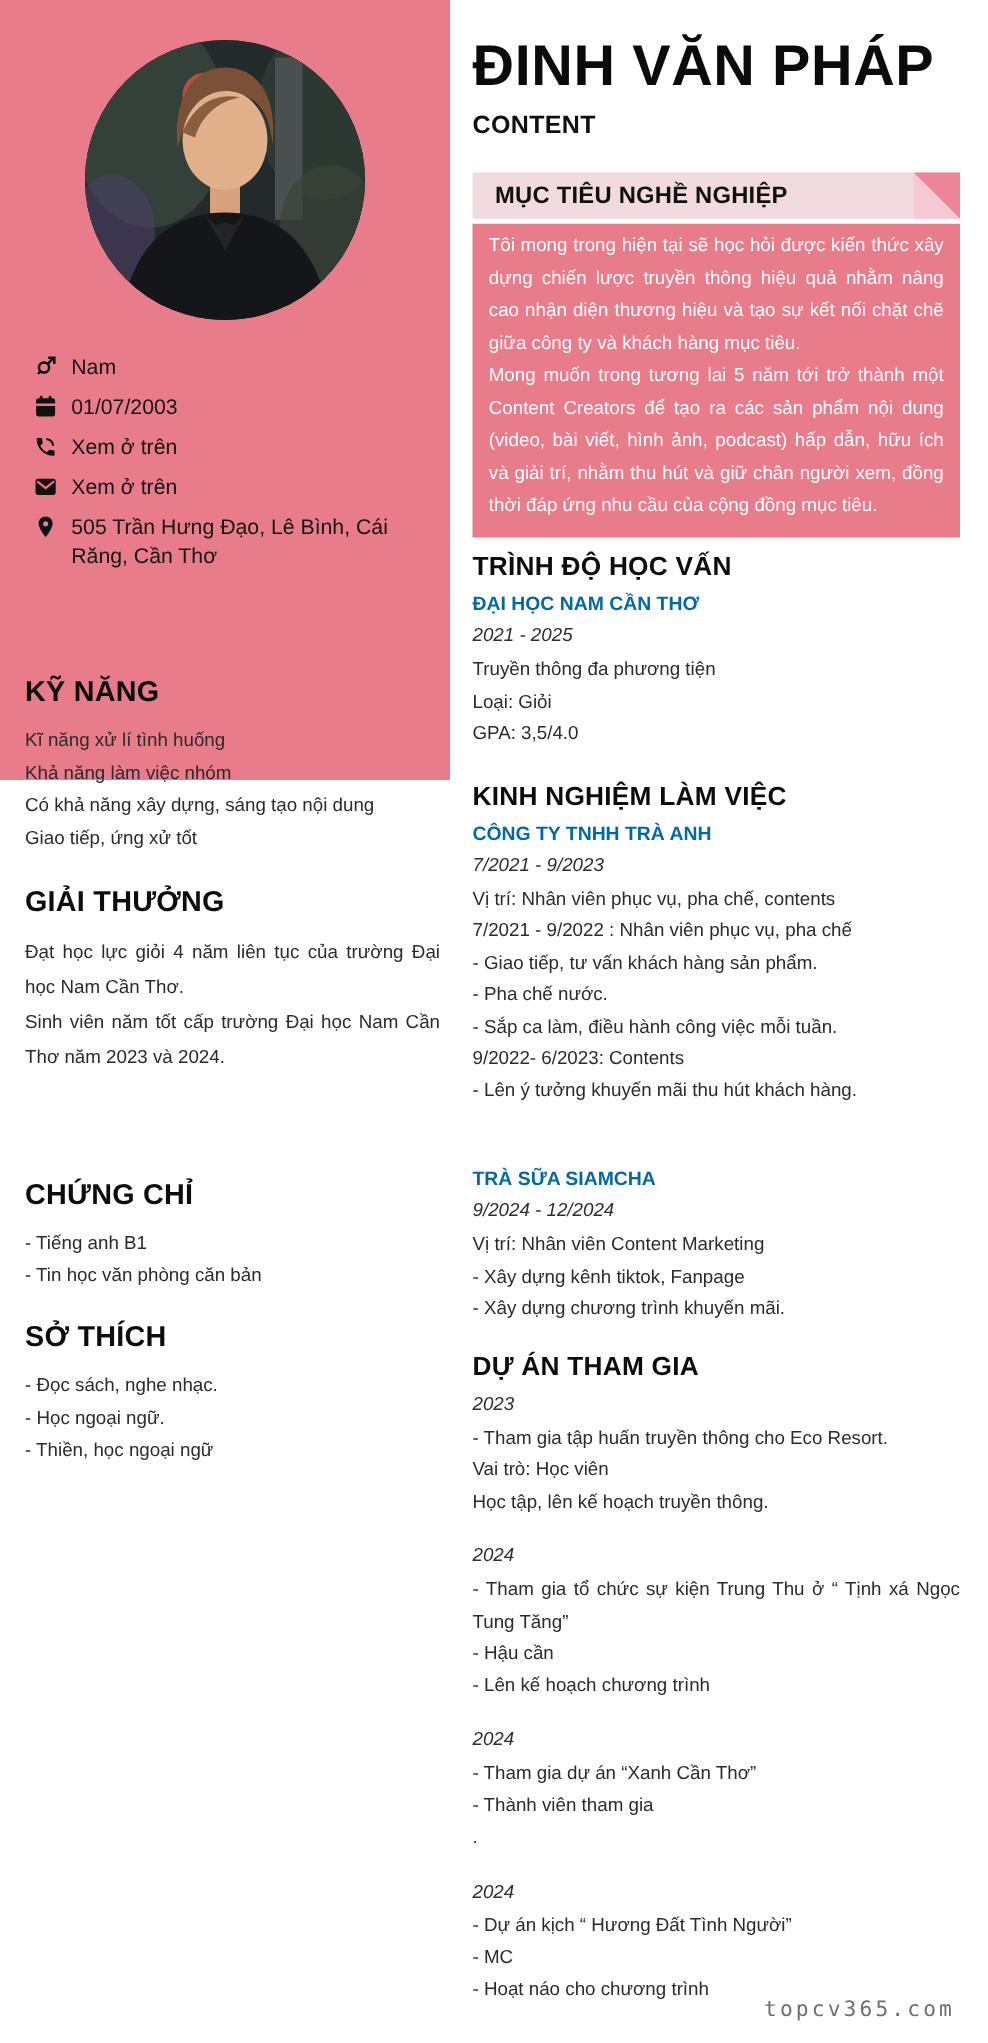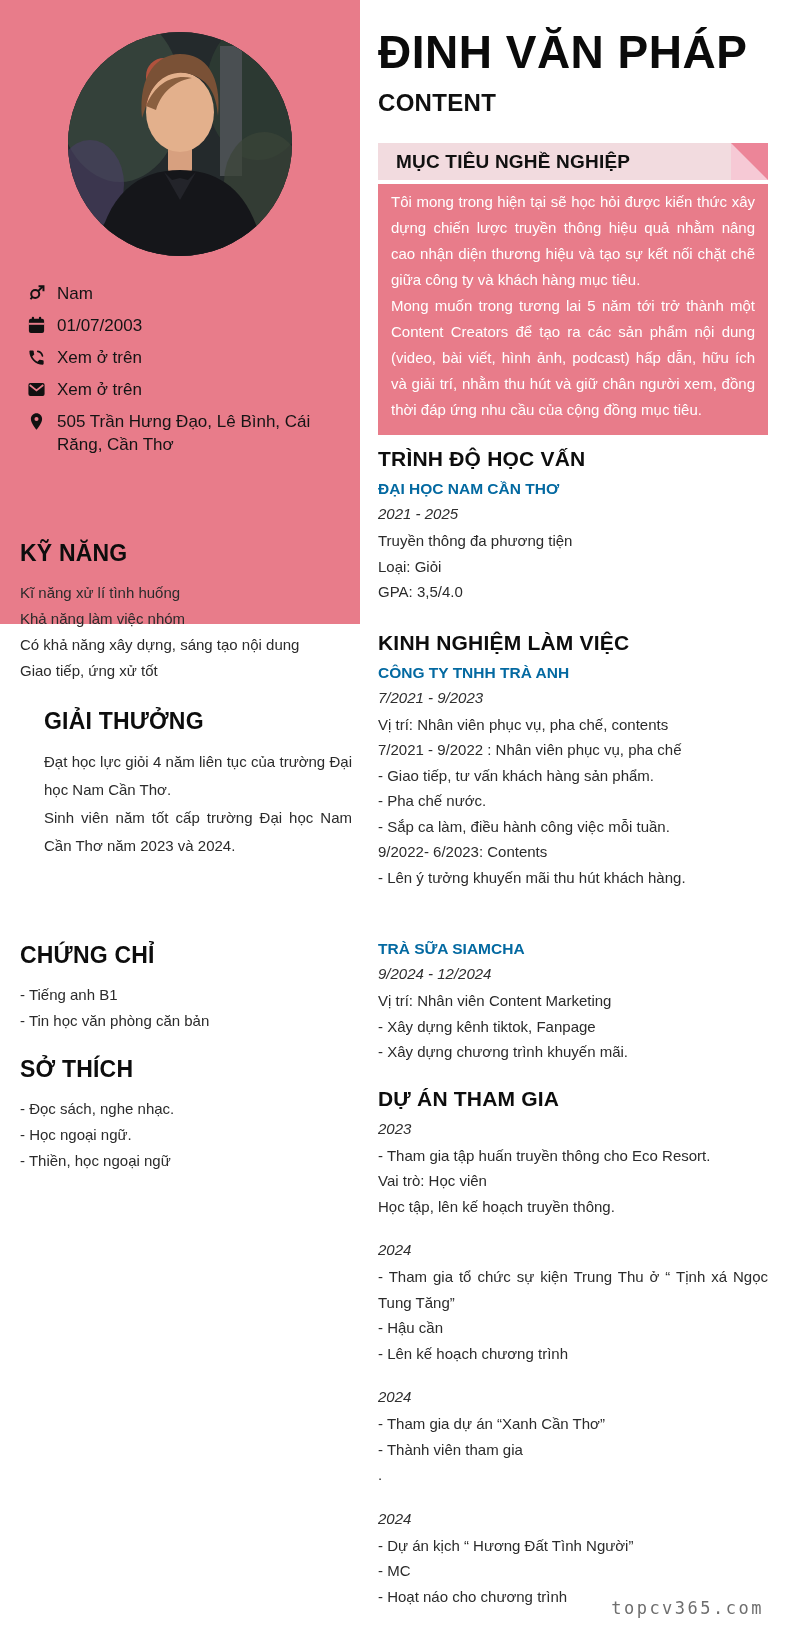--- a/index.html
+++ b/index.html
@@ -23,29 +23,29 @@
   .info-item{display:flex;align-items:flex-start;gap:11px;margin-bottom:9px;font-size:17px;line-height:23px;color:#141414;}
   .info-icon{width:19px;height:19px;flex:0 0 19px;margin-top:2px;}
   .info-icon svg{display:block;width:100%;height:100%;}
   .info-text{max-width:272px;}
 
   
   .left-sections{position:absolute;left:20px;top:484px;width:332px;}
   .left-section .left-title{font-size:23px;font-weight:bold;color:#0d0d0d;margin-bottom:13px;letter-spacing:0.2px;}
   .left-section .line{font-size:15px;line-height:26px;color:var(--body-ink);}
   .left-section-0{margin-top:56px;}
-  .left-section-1{margin-top:24px;margin-left:24px;}
+  .left-section-1{margin-top:24px;}
   .left-section-1 .line{line-height:28px;text-align:justify;}
   .left-section-2{margin-top:82px;}
   .left-section-3{margin-top:22px;}
 
   
   .main{position:absolute;left:378px;top:0;width:390px;}
   .name{font-family:"Liberation Sans","DejaVu Sans",sans-serif;font-size:46px;line-height:52px;font-weight:bold;color:#0b0b0b;margin-top:26px;letter-spacing:0.5px;}
-  .subtitle{font-size:24px;font-weight:bold;color:#101010;margin-top:11px;letter-spacing:0.3px;}
+  .subtitle{font-size:20px;font-weight:bold;color:#101010;margin-top:11px;letter-spacing:0.3px;}
 
   .obj-bar{position:relative;margin-top:26px;height:37px;background:var(--bar-pink);display:flex;align-items:center;padding-left:18px;}
   .obj-bar .obj-title{font-size:19px;font-weight:bold;color:#101010;letter-spacing:0.2px;}
   .fold{position:absolute;right:0;top:0;width:37px;height:37px;
         background:linear-gradient(to bottom left,var(--fold-dark) 49.6%,var(--fold-light) 50.4%);}
   .obj-body{margin-top:4px;background:var(--pink);color:#ffffff;padding:5px 13px 12px;font-size:15px;line-height:26px;text-align:justify;}
   .obj-body p{margin:0;}
 
   .main-section .main-title{font-size:21px;font-weight:bold;color:#0d0d0d;margin-bottom:9px;letter-spacing:0.2px;}
   .main-section-0{margin-top:12px;}

